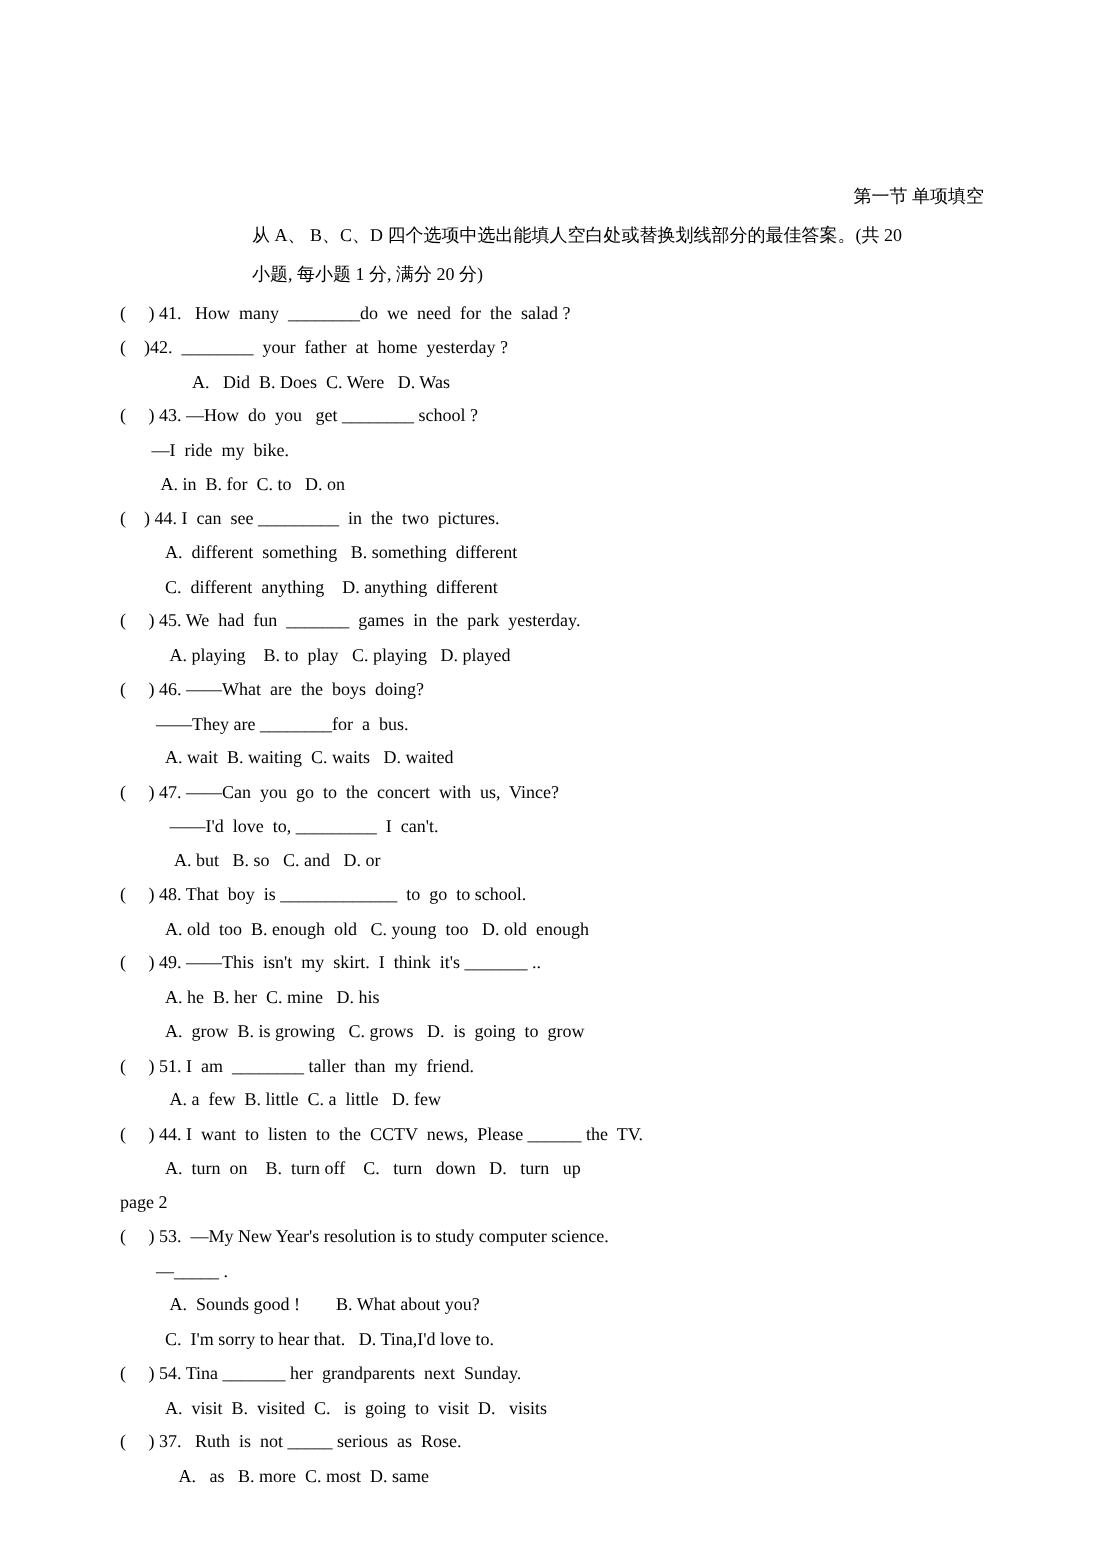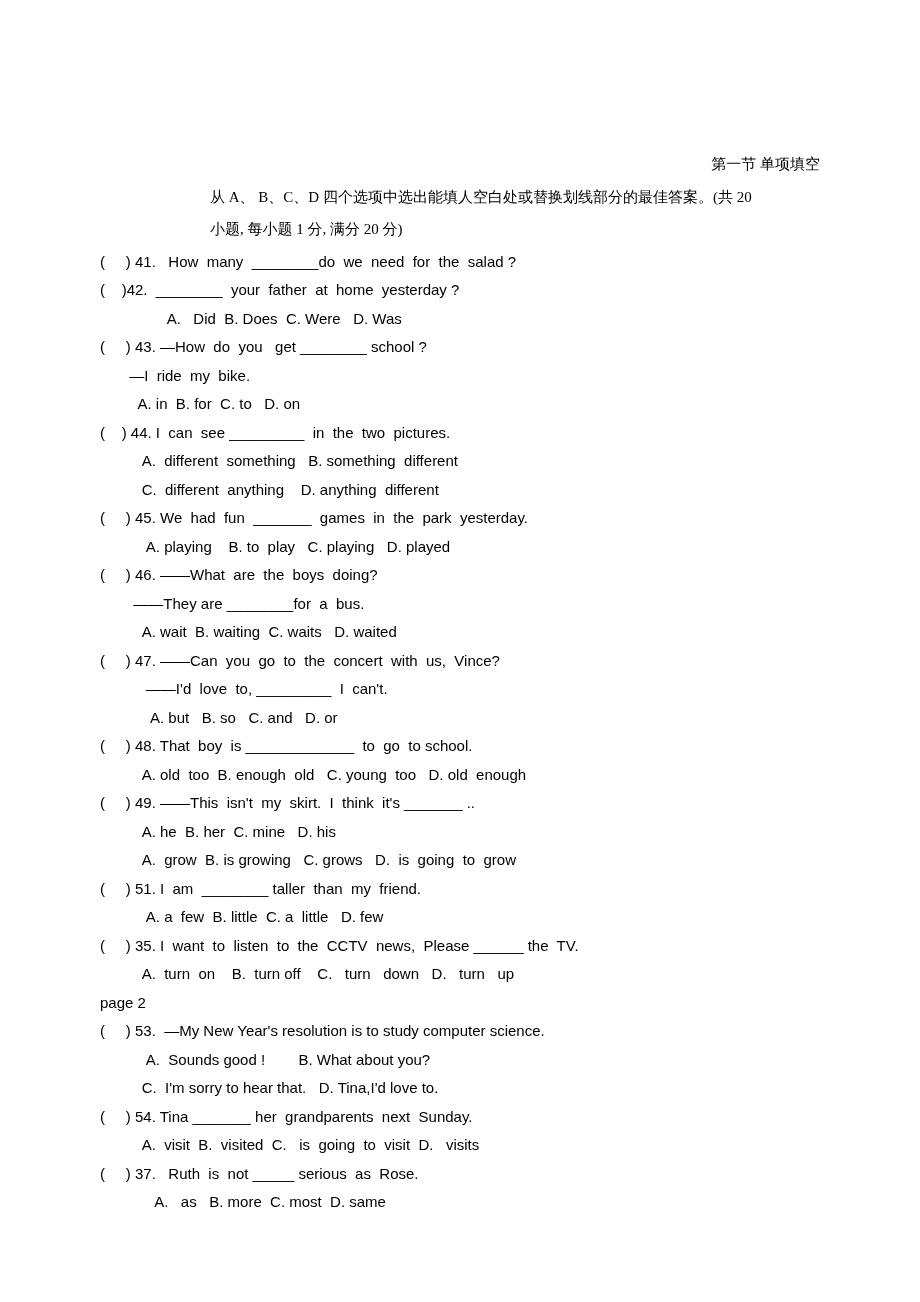--- a/index.html
+++ b/index.html
@@ -19,21 +19,21 @@
     margin-bottom: 4px;
     text-align: right;
   }
   .instructions {
     padding-left: 110px;
     margin-bottom: 4px;
   }
   .question {
     display: block;
     white-space: pre-wrap;
-    font-family: Liberation Sans, sans-serif;
+    font-family: Liberation Serif, serif;
   }
 </style>
 </head>
 <body>
 
 <div class="page">
 
   <div class="section-title">第一节   单项填空</div>
   <div class="instructions">从 A、 B、C、D 四个选项中选出能填人空白处或替换划线部分的最佳答案。(共 20</div>
   <div class="instructions">小题, 每小题 1 分, 满分 20 分)</div>
@@ -79,26 +79,27 @@
         <div class="question">          A. he  B. her  C. mine   D. his</div>
       </div>
       <div>
         <div class="question">          A.  grow  B. is growing   C. grows   D.  is  going  to  grow</div>
       </div>
       <div>
         <div class="question">(     ) 51. I  am  ________ taller  than  my  friend.</div>
         <div class="question">           A. a  few  B. little  C. a  little   D. few</div>
       </div>
       <div>
-        <div class="question">(     ) 35. I  want  to  listen  to  the  CCTV  news,  Please ______ the  TV.</div>
+        <div class="question">(     ) 44. I  want  to  listen  to  the  CCTV  news,  Please ______ the  TV.</div>
         <div class="question">          A.  turn  on    B.  turn off    C.   turn   down   D.   turn   up</div>
       </div>
       <div class="question">page 2</div>
       <div>
         <div class="question">(     ) 53.  —My New Year's resolution is to study computer science.</div>
+        <div class="question">        —_____ .</div>
         <div class="question">           A.  Sounds good !        B. What about you?</div>
         <div class="question">          C.  I'm sorry to hear that.   D. Tina,I'd love to.</div>
       </div>
       <div>
         <div class="question">(     ) 54. Tina _______ her  grandparents  next  Sunday.</div>
         <div class="question">          A.  visit  B.  visited  C.   is  going  to  visit  D.   visits</div>
       </div>
       <div>
         <div class="question">(     ) 37.   Ruth  is  not _____ serious  as  Rose.</div>
         <div class="question">             A.   as   B. more  C. most  D. same</div>

